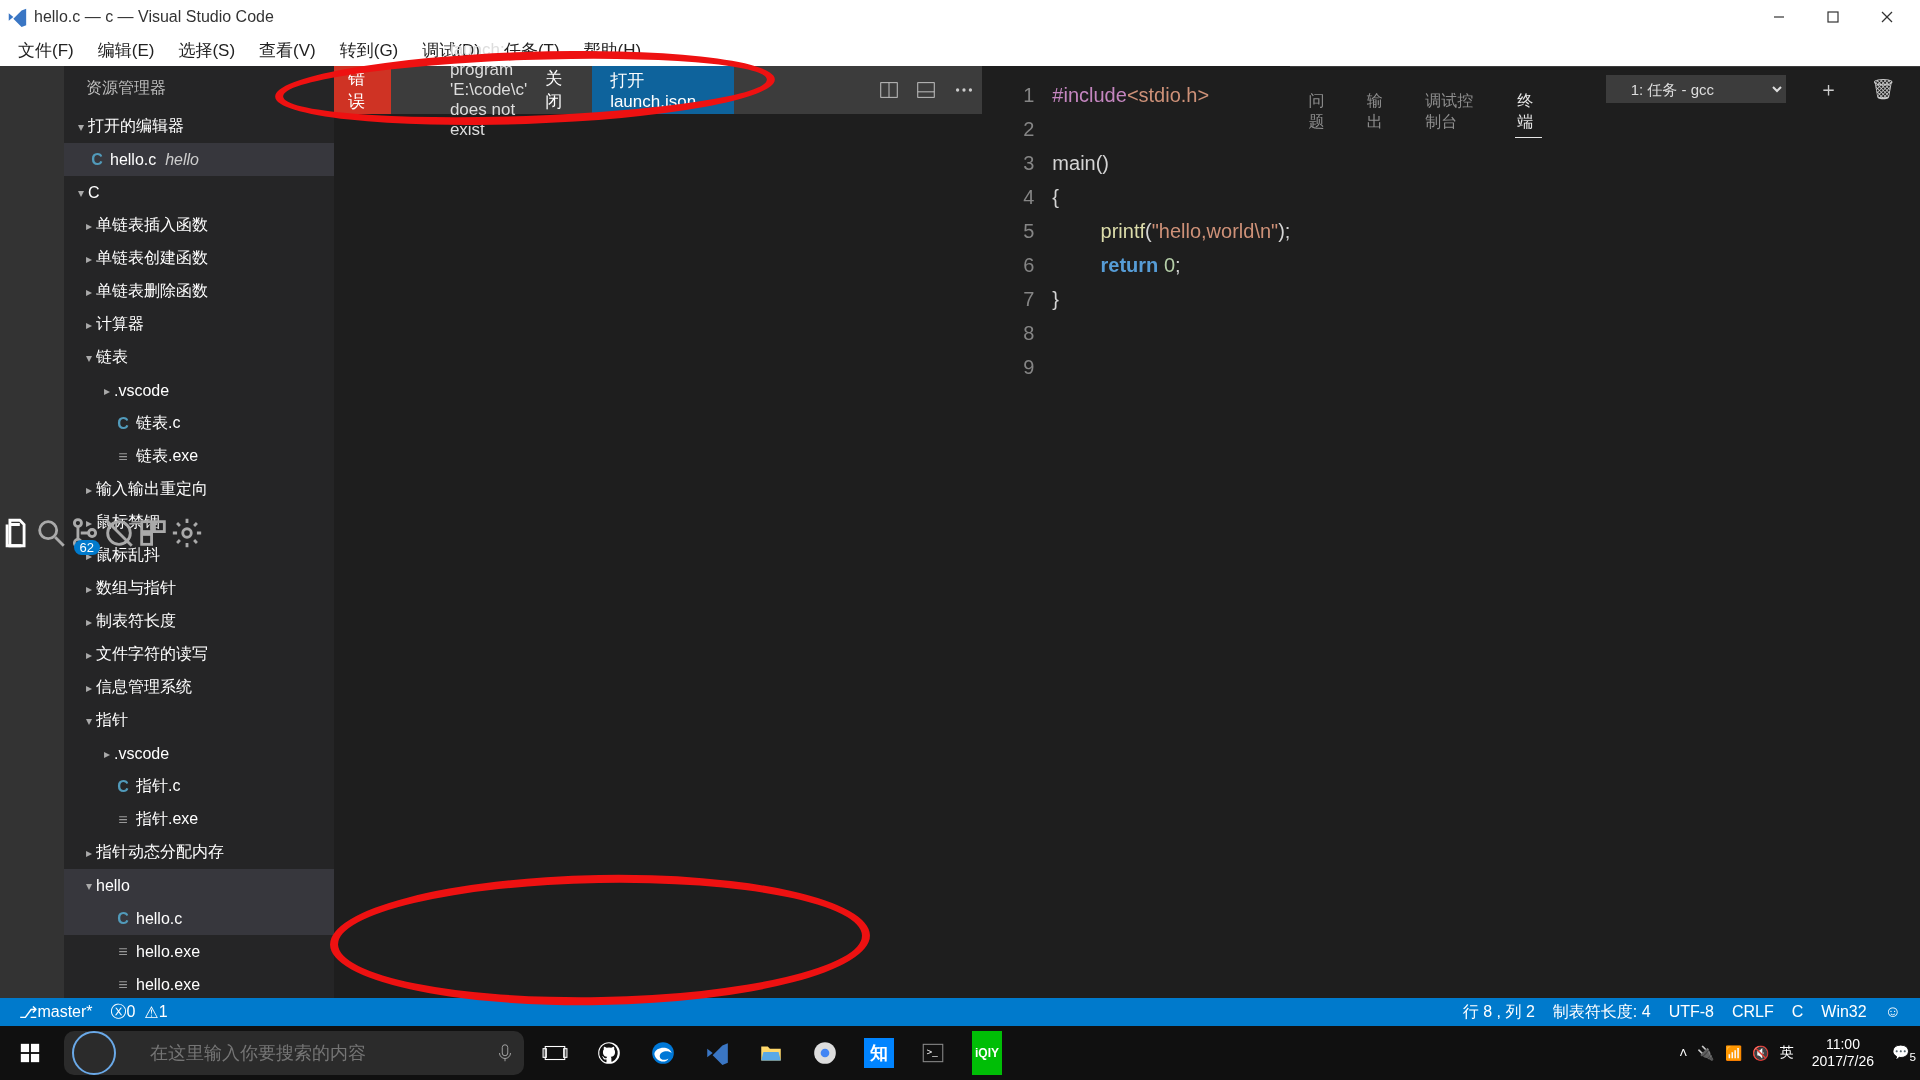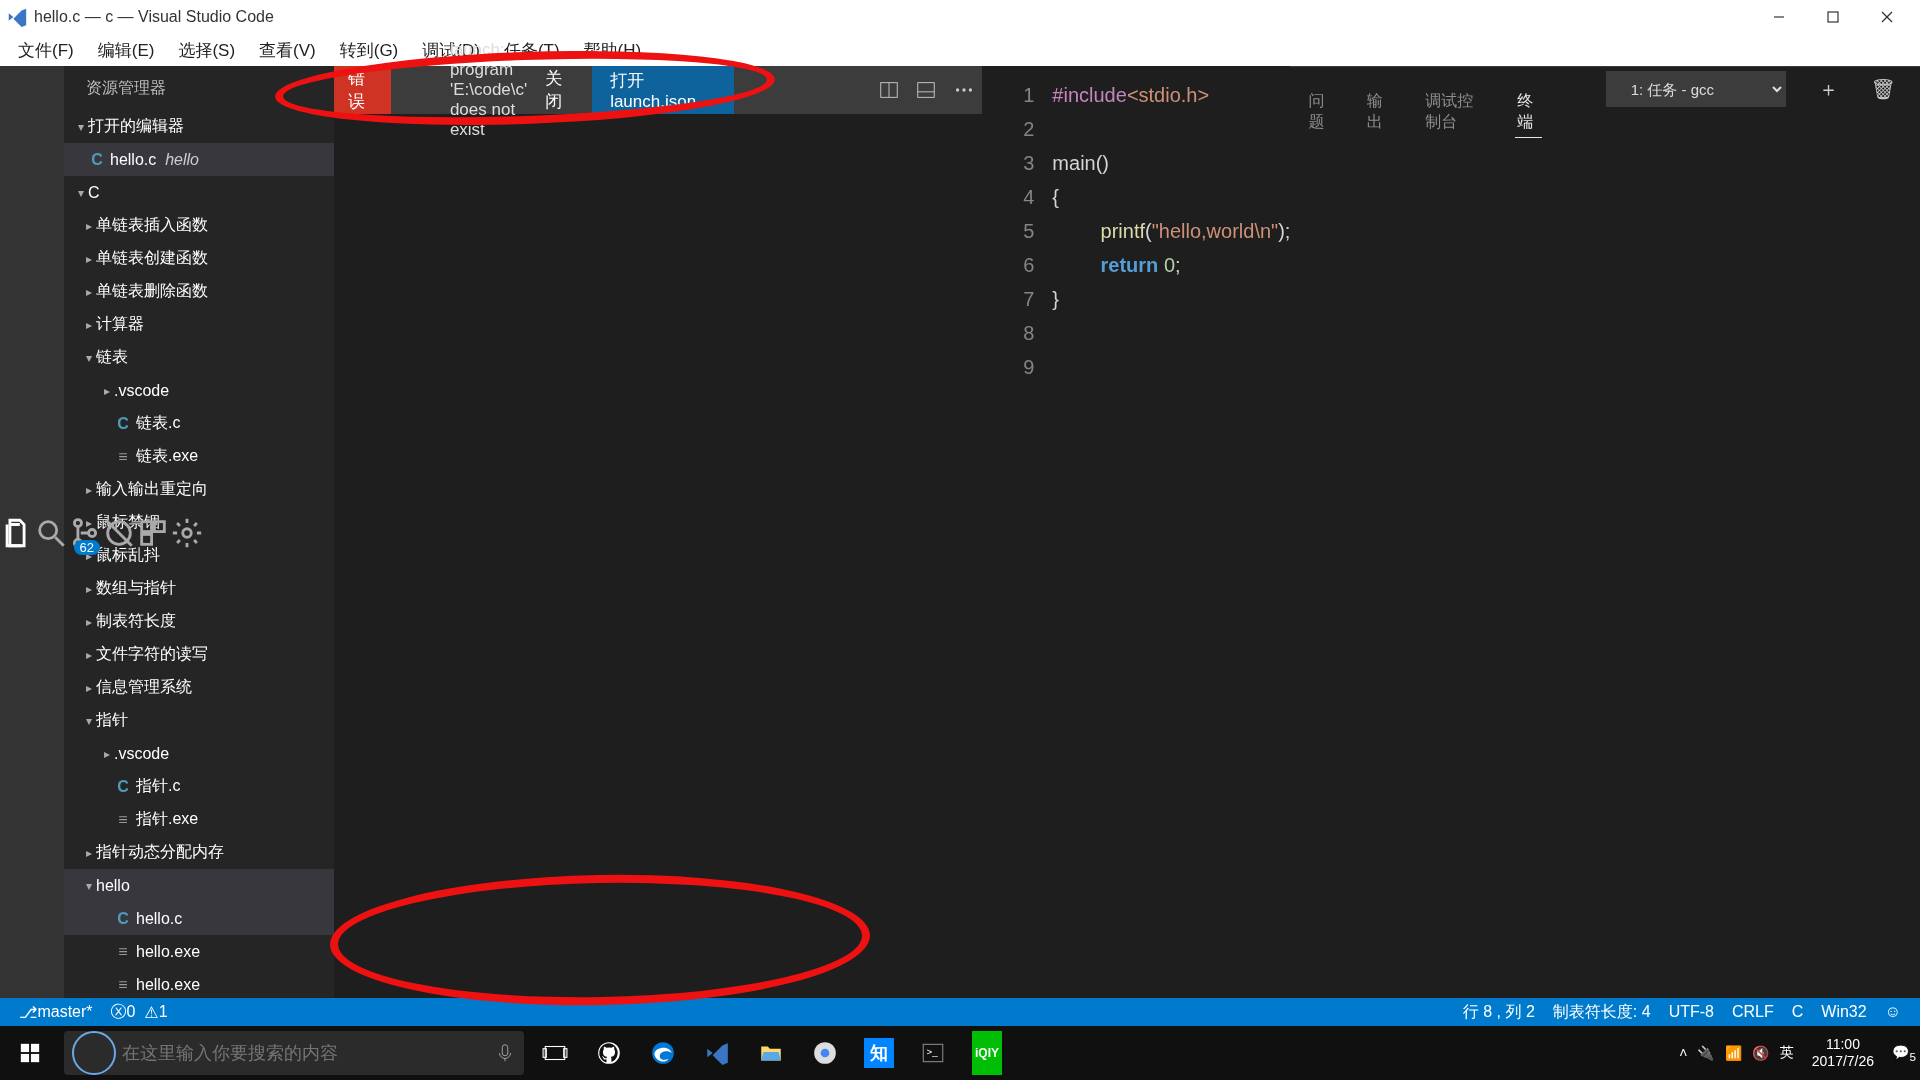--- a/index.html
+++ b/index.html
@@ -45,29 +45,29 @@
 .code .pp { color: #c586c0; }
 .code .kw { color: #569cd6; font-weight: bold; }
 .code .st { color: #ce9178; }
 .code .num { color: #b5cea8; }
 .code .fn { color: #dcdcaa; }
 .panel { height: 353px; background: #1e1e1e; border-top: 1px solid #3c3c3c; display: flex; flex-direction: column; }
 .ptabs { height: 44px; display: flex; align-items: center; padding: 0 16px; gap: 32px; font-size: 16px; color: #8e8e8e; }
 .ptab { cursor: pointer; padding: 4px 2px; margin-top: 46px; }
 .ptab.active { color: #e7e7e7; border-bottom: 1px solid #e7e7e7; }
 .ptabs .spacer { flex: 1; }
-.ptabs select { background: #3c3c3c; color: #ddd; border: 1px solid #3c3c3c; font-size: 15px; padding: 3px 20px; width: 240px; height: 36px; }
+.ptabs select { background: #3c3c3c; color: #ddd; border: 1px solid #3c3c3c; font-size: 15px; padding: 3px 20px; width: 240px; height: 28px; }
 .ptabs .picon { cursor: pointer; color: #ccc; font-size: 20px; }
 .pout { flex: 1; padding: 6px 16px; font-family: Consolas, "Microsoft YaHei", monospace; font-size: 18px; line-height: 32px; color: #ccc; white-space: pre-wrap; overflow: hidden; }
 .statusbar { height: 28px; background: #007acc; color: #fff; display: flex; align-items: center; font-size: 16px; padding: 0 10px; }
 .statusbar .si { padding: 0 9px; cursor: pointer; display: flex; align-items: center; height: 100%; }
 .statusbar .spacer { flex: 1; }
 .taskbar { height: 54px; background: #101010; display: flex; align-items: center; color: #fff; }
 .taskbar .start { width: 60px; height: 54px; display: flex; align-items: center; justify-content: center; cursor: pointer; }
-.taskbar .search { display: flex; align-items: center; background: #2b2b2b; height: 44px; border-radius: 4px; margin: 8px 4px; padding: 0 8px; width: 460px; }
+.taskbar .search { display: flex; align-items: center; background: #2b2b2b; height: 44px; border-radius: 10px; margin: 8px 4px; padding: 0 8px; width: 460px; gap: 28px; }
 .taskbar .search input { background: transparent; border: none; color: #aaa; font-size: 18px; flex: 1; outline: none; }
 .taskbar .cortana { width: 44px; height: 44px; border: 2px solid #6aa9e8; border-radius: 50%; margin-right: 6px; }
 .taskbar .ticon { width: 54px; height: 54px; display: flex; align-items: center; justify-content: center; cursor: pointer; }
 .taskbar .ticon svg { width: 26px; height: 26px; }
 .taskbar .spacer { flex: 1; }
 .taskbar .tray { display: flex; align-items: center; padding-right: 4px; gap: 10px; font-size: 14px; }
 .taskbar .clock { display: flex; flex-direction: column; align-items: center; font-size: 14px; line-height: 17px; padding: 0 8px; }
 .annot { position: absolute; border: 8px solid #e11; border-radius: 50%; pointer-events: none; z-index: 900; }
 </style>
 </head>

